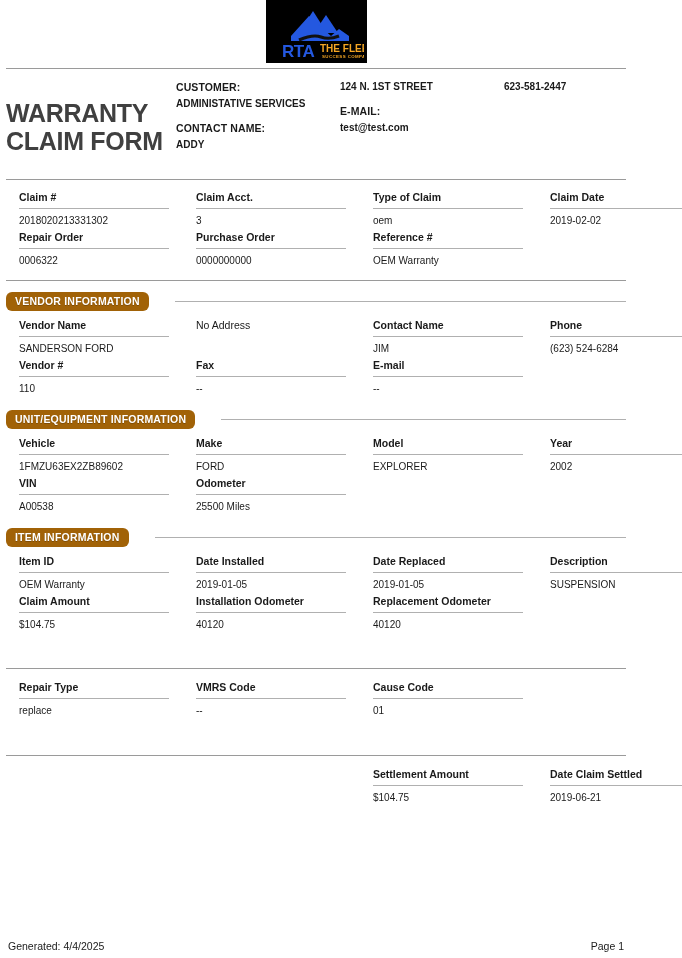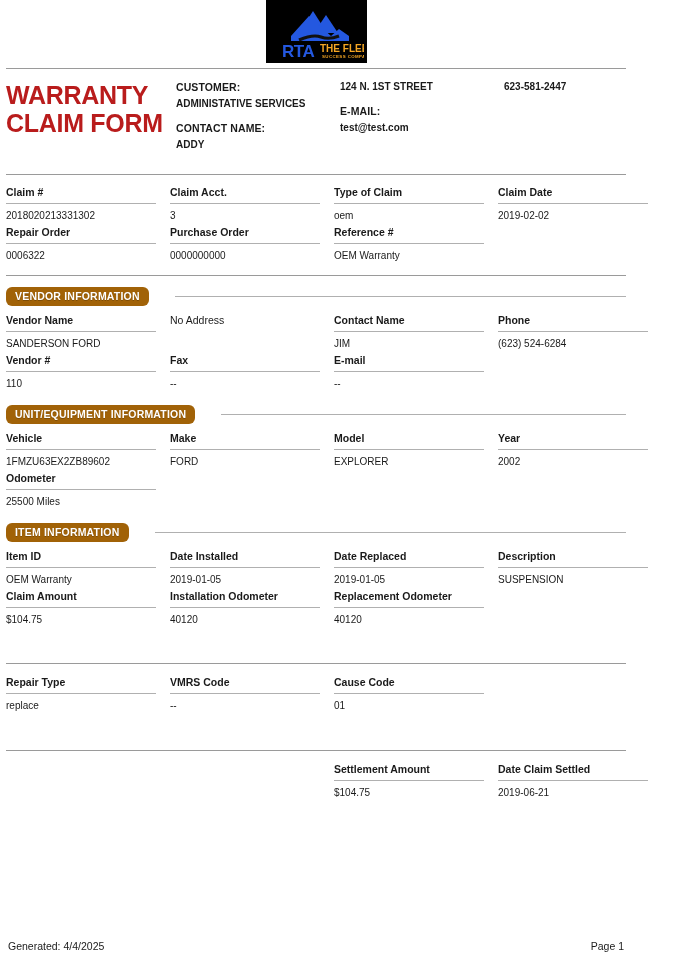--- a/index.html
+++ b/index.html
@@ -21,35 +21,35 @@
   }
   .logo-svg { display: block; }
 
   
   .full-rule { height: 1px; background: #9a9a9a; margin: 0 6px; }
 
   
   .title-block { display: flex; padding: 12px 6px 0 6px; }
   .doc-title {
     width: 170px; flex: 0 0 170px;
-    color: #b91c1c;
+    color: #404040;
     font-size: 25px; font-weight: bold;
-    line-height: 1.12; letter-spacing: -0.3px;
+    line-height: 1.12; letter-spacing: -0.3px; margin-top: 18px;
   }
   .hdr-cols { flex: 1; display: flex; }
   .hdr-col { width: 164px; flex: 0 0 164px; }
   .hdr-col.wide { flex: 1; }
   .lbl-bold { font-size: 10.5px; font-weight: bold; letter-spacing: .1px; }
   .val-plain { font-size: 10px; font-weight: bold; margin-top: 5px; }
   .gap-12 { margin-top: 13px; }
 
   
   .section { padding: 0 6px; }
   .row { display: flex; }
-  .cell { width: 164px; flex: 0 0 164px; padding-right: 14px; }
+  .cell { width: 164px; flex: 0 0 164px; padding-right: 14px; margin-left: 13px; }
   .cell-head {
     font-size: 10.5px; font-weight: bold;
     padding-bottom: 5px;
   }
   .cell-head.ruled { border-bottom: 1px solid #b0b0b0; }
   .cell-val { font-size: 10px; padding-top: 6px; min-height: 15px; }
   .cell-blank .cell-head { border-bottom: none; }
 
   
   .sec-head { display: flex; align-items: center; padding: 0 6px; }
@@ -220,20 +220,24 @@
         <div class="cell-head ruled">Model</div>
         <div class="cell-val">EXPLORER</div>
       </div>
       <div class="cell">
         <div class="cell-head ruled">Year</div>
         <div class="cell-val">2002</div>
       </div>
     </div>
     <div class="row" style="margin-top:5px">
       <div class="cell">
+        <div class="cell-head ruled">VIN</div>
+        <div class="cell-val">A00538</div>
+      </div>
+      <div class="cell">
         <div class="cell-head ruled">Odometer</div>
         <div class="cell-val">25500 Miles</div>
       </div>
       <div class="cell cell-blank">
         <div class="cell-head"></div>
         <div class="cell-val"></div>
       </div>
       <div class="cell cell-blank">
         <div class="cell-head"></div>
         <div class="cell-val"></div>

